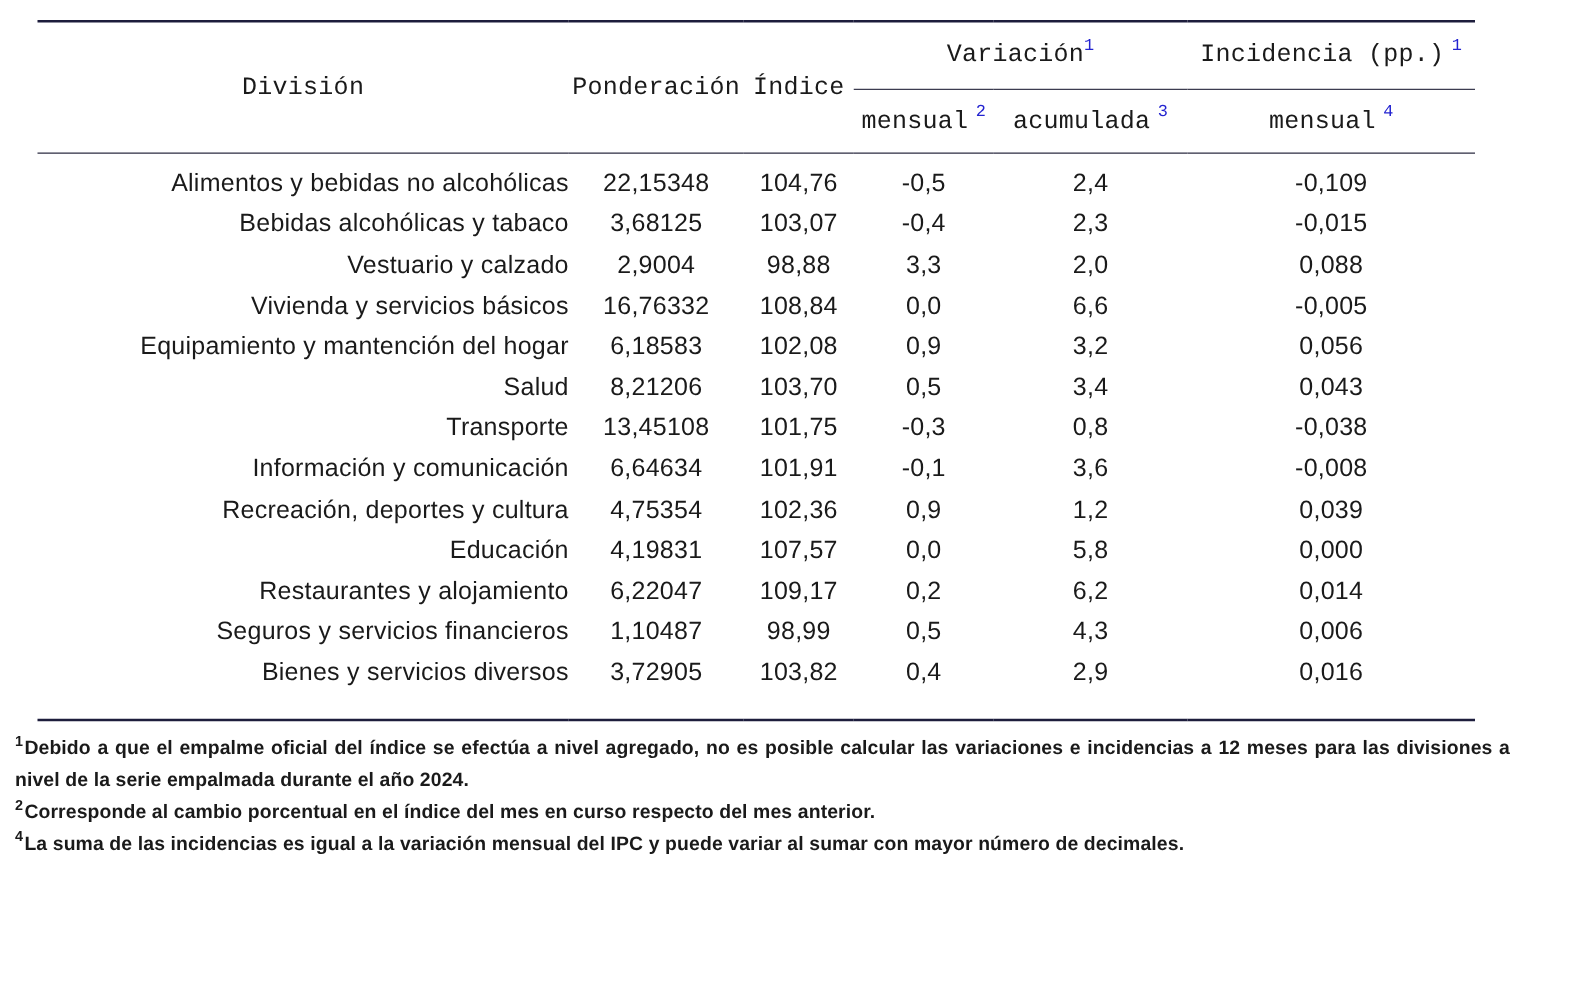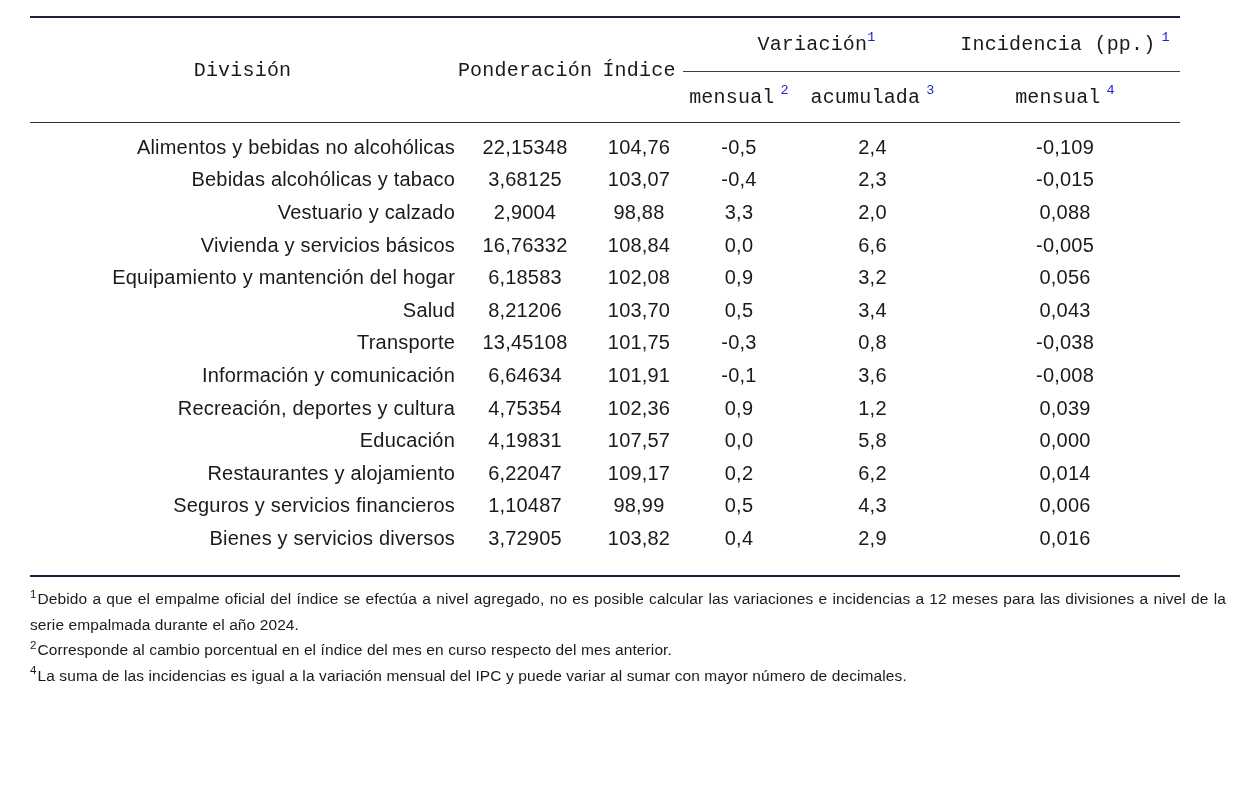--- a/index.html
+++ b/index.html
@@ -31,23 +31,24 @@
   }
   .ipc-table tbody tr:first-child td{padding-top:8px;}
   .ipc-table tbody tr:last-child td{padding-bottom:20px;}
   .ipc-table td.division-cell{text-align:right;padding-left:2px;margin-left:12px;}
   sup.fnmark{
     color:var(--link-color);font-size:13.5px;line-height:0;
     position:relative;top:-1px;
   }
   sup.fnmark.sp{margin-left:6px;}
   .footnotes{
-    position:absolute;left:30px;top:586px;width:1196px;
+    position:absolute;left:12px;top:586px;width:1196px;
     font-size:15.5px;line-height:25.5px;text-align:justify;
     letter-spacing:0.1px;
+    font-weight:bold;
   }
   .footnote{margin:0;}
   .footnote sup{font-size:11.5px;margin-right:1px;line-height:0;}
 </style>
 </head>
 <body>
 
 <div class="page">
 
   <table class="ipc-table">

